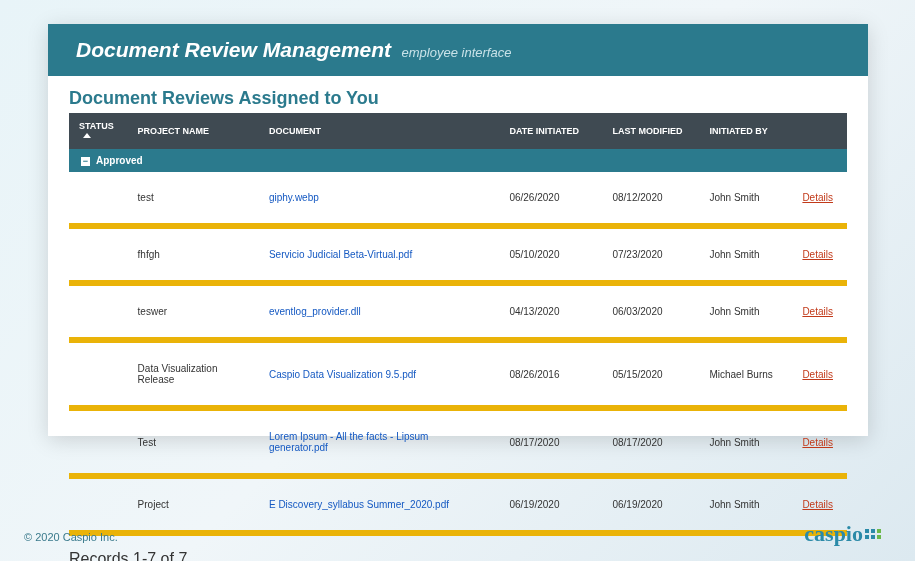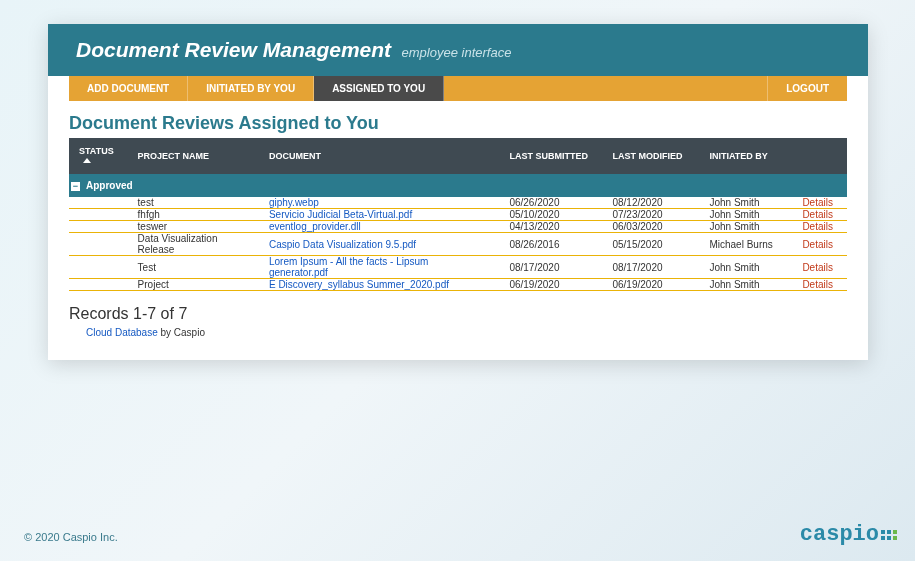--- a/index.html
+++ b/index.html
@@ -9,21 +9,21 @@
   width: 915px;
   height: 561px;
   overflow: hidden;
   position: relative;
 }
 .panel {
   position: absolute;
   top: 24px;
   left: 48px;
   width: 820px;
-  height: 336px;
+  height: 412px;
   background: #fff;
   box-shadow: 0 4px 20px rgba(0,0,0,0.15);
 }
 .header {
   background: #2b7a8d;
   padding: 14px 28px;
   color: #fff;
 }
 .header h1 { font-size: 21px; font-weight: bold; font-style: italic; display: inline; }
 .header .subtitle { font-size: 13px; font-style: italic; color: #c8e2e8; margin-left: 6px; }
@@ -39,71 +39,65 @@
   border-right: 1px solid rgba(255,255,255,0.3);
 }
 .tab.active { background: #4a4a4a; }
 .tab.logout { margin-left: auto; border-right: none; border-left: 1px solid rgba(255,255,255,0.3); }
 .content { padding: 12px 21px 6px 21px; }
 .page-title { color: #2b7a8d; font-size: 18px; font-weight: bold; margin-bottom: 4px; }
 table { width: 100%; border-collapse: collapse; font-size: 10px; }
 thead tr { background: #3f4a52; color: #fff; padding-left: 14px; }
 thead th { text-align: left; padding: 8px 10px; font-weight: bold; font-size: 9px; }
 thead th.sort::after { content: ""; display: inline-block; margin-left: 4px; width: 0; height: 0; border-left: 4px solid transparent; border-right: 4px solid transparent; border-bottom: 5px solid #fff; vertical-align: 1px; }
-.group-row td { background: #2b7a8d; color: #fff; font-weight: bold; padding: 6px 2px; }
+.group-row td { background: #2b7a8d; color: #fff; font-weight: bold; padding: 6px 12px; }
 .group-icon { display: inline-block; width: 9px; height: 9px; background: #fff; color: #2b7a8d; font-size: 9px; line-height: 9px; text-align: center; margin-right: 6px; font-weight: bold; vertical-align: 0; }
-tbody tr.data-row td { padding: 0 10px; border-bottom: 1px solid #eab308; color: #333; }
+tbody tr.data-row td { padding: 20px 10px; border-bottom: 6px solid #eab308; color: #333; }
 tbody tr.data-row td:first-child { width: 58px; }
 .doc-link { color: #1559c2; text-decoration: none; cursor: pointer; }
-.details-link { color: #c23a1a; cursor: pointer; font-weight: normal; }
+.details-link { color: #c23a1a; text-decoration: underline; cursor: pointer; font-weight: normal; }
 .records { font-size: 16px; color: #333; margin: 8px 21px 2px; }
 .cloud-line { font-size: 10px; margin: 4px 38px; }
 .cloud-line a { color: #1559c2; text-decoration: none; cursor: pointer; }
 .cloud-line span { color: #333; }
 .footer-copy { position: absolute; bottom: 18px; left: 24px; font-size: 11px; color: #3a7a8c; }
-.caspio-logo { position: absolute; bottom: 14px; right: 18px; font-family: Liberation Mono, monospace; font-size: 22px; color: #2b8aa8; font-weight: bold; display: flex; align-items: center; }
+.caspio-logo { position: absolute; bottom: 14px; right: 34px; font-family: Liberation Serif, serif; font-size: 22px; color: #2b8aa8; font-weight: bold; display: flex; align-items: center; }
 .caspio-logo .dots { margin-left: 2px; display: grid; grid-template-columns: repeat(3, 4px); grid-gap: 2px; }
 .caspio-logo .dots i { width: 4px; height: 4px; background: #2b8aa8; display: block; }
 .caspio-logo .dots i:nth-child(3), .caspio-logo .dots i:nth-child(6) { background: #6bb84a; }
 </style>
 </head>
 <body>
 
 <div class="panel">
   <div class="header">
     <h1>Document Review Management</h1>
     <span class="subtitle">employee interface</span>
   </div>
 
-  <div class="tabbar">
-    <div class="tab">ADD DOCUMENT</div>
-    <div class="tab">INITIATED BY YOU</div>
-    <div class="tab active">ASSIGNED TO YOU</div>
-    <div class="tab logout">LOGOUT</div>
-  </div>
 
   <div class="content">
     <div class="page-title">Document Reviews Assigned to You</div>
 
     <table>
       <colgroup>
         <col style="width:58px">
           <col style="width:130px">
           <col style="width:238px">
           <col style="width:102px">
           <col style="width:96px">
           <col style="width:92px">
           <col style="width:54px">
       </colgroup>
       <thead>
         <tr>
           <th class="sort">STATUS</th>
           <th>PROJECT NAME</th>
           <th>DOCUMENT</th>
-          <th>LAST SUBMITTED</th>
+          <th>DATE INITIATED</th>
           <th>LAST MODIFIED</th>
           <th>INITIATED BY</th>
           <th></th>
         </tr>
       </thead>
       <tbody id="table-body">
           <tr class="group-row">
             <td colspan="7"><span class="group-icon">−</span><span>Approved</span></td>
           </tr>
           <tr class="data-row">

